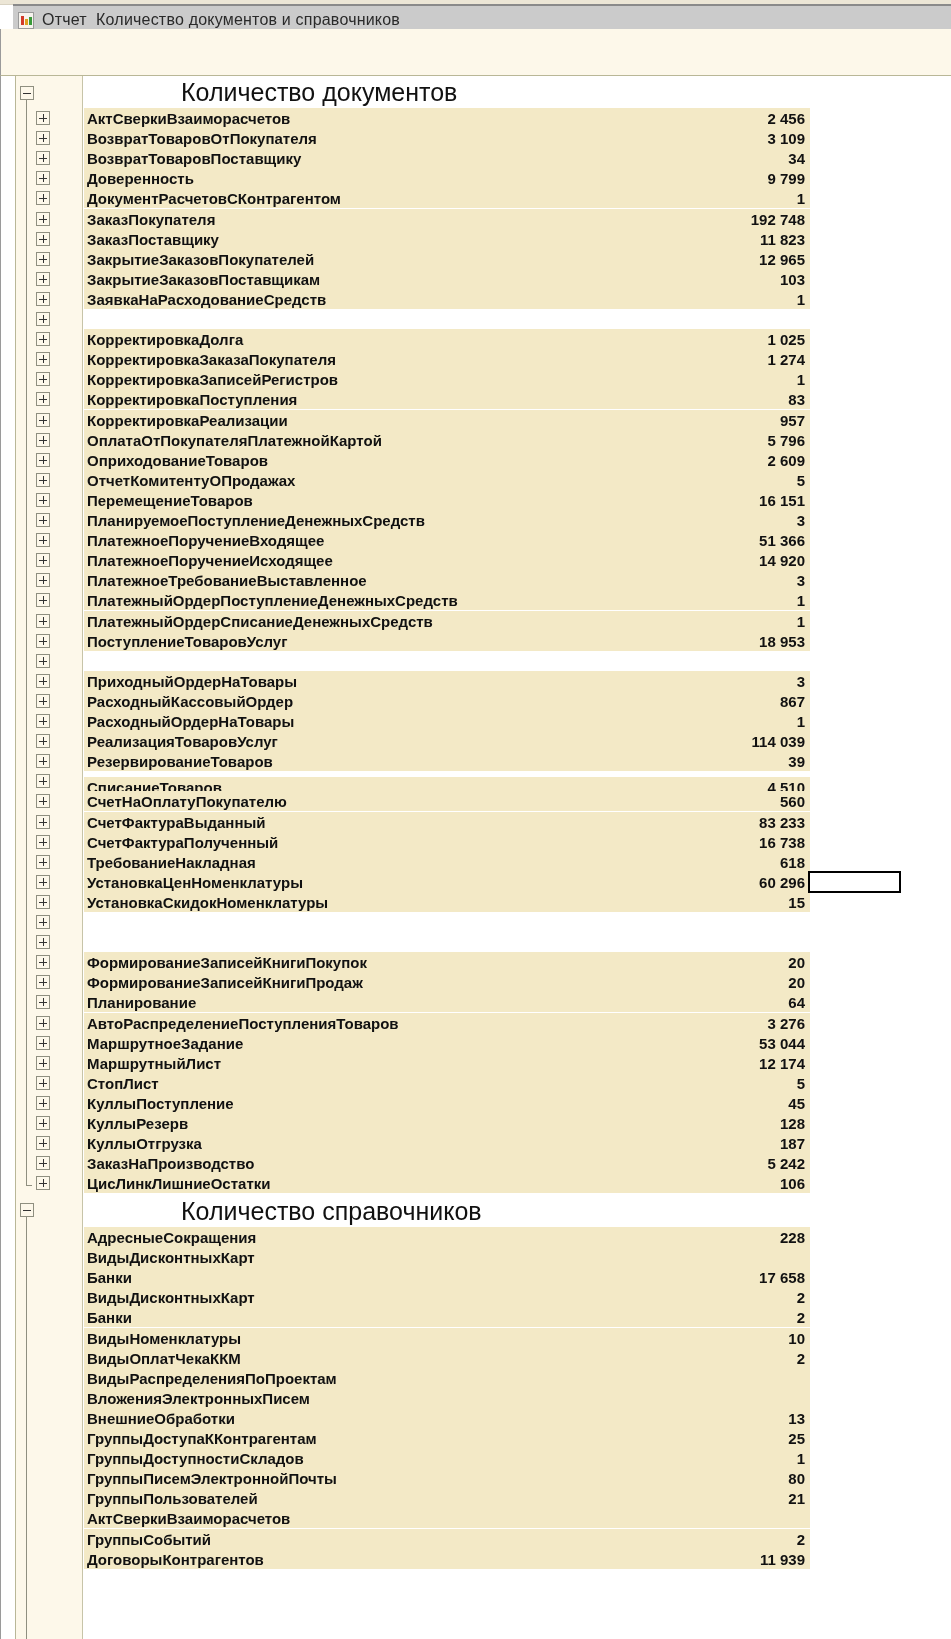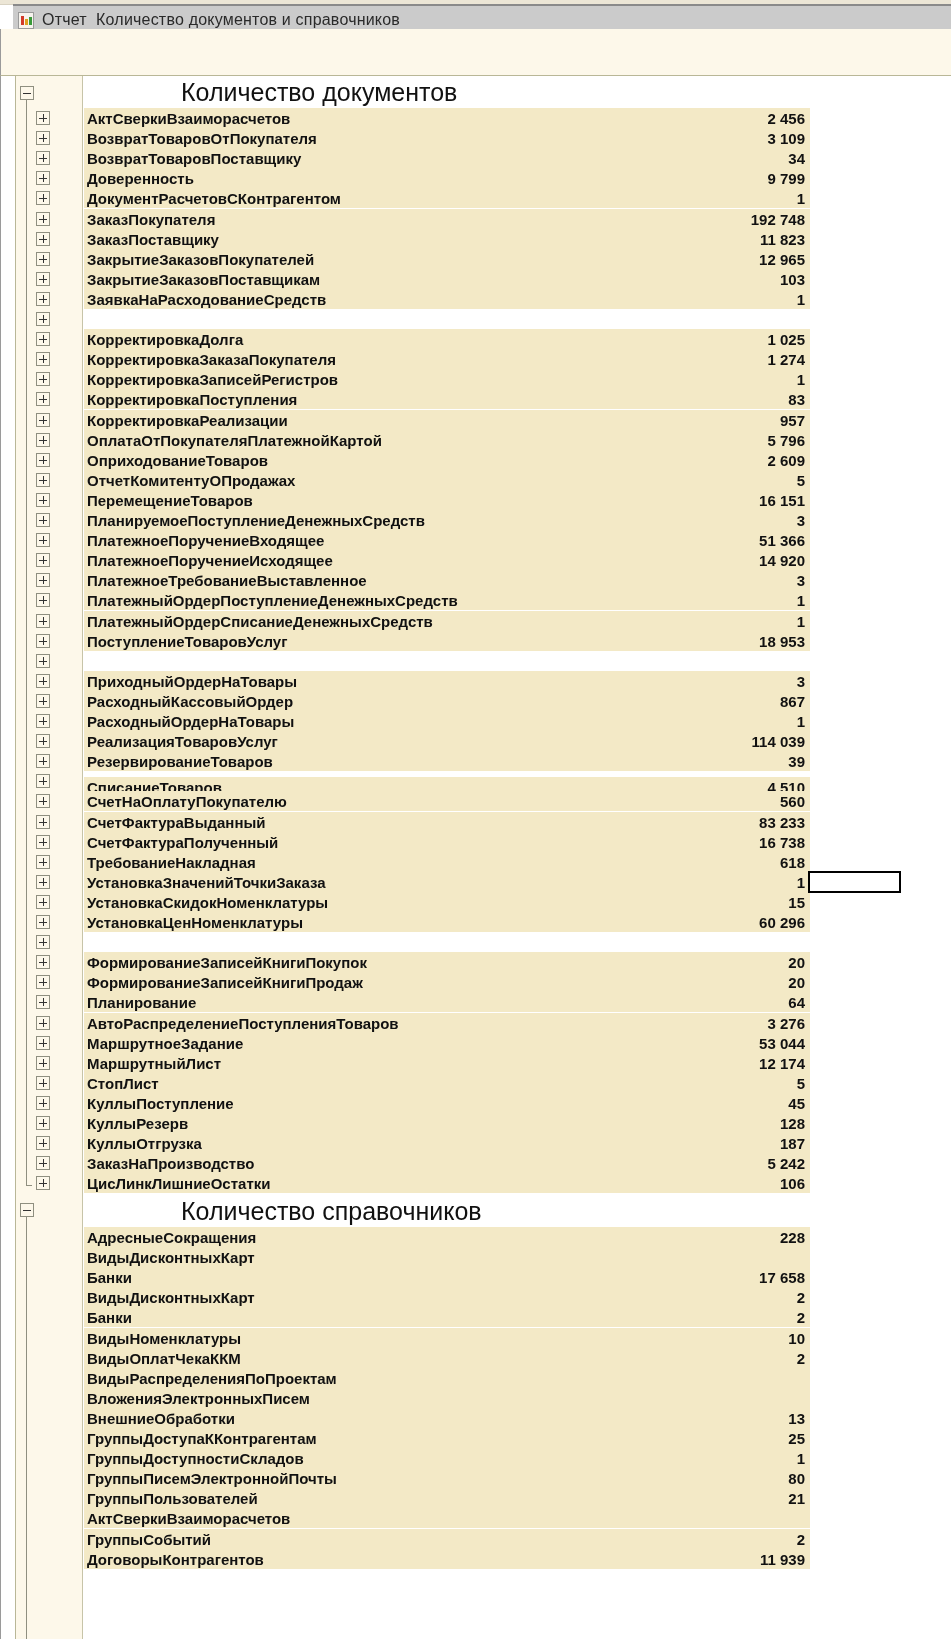--- a/index.html
+++ b/index.html
@@ -314,21 +314,21 @@
       <span class="val">618</span>
     </div>
     <div class="row" style="top: 796px;">
       <span class="name">УстановкаЗначенийТочкиЗаказа</span>
       <span class="val">1</span>
     </div>
     <div class="row" style="top: 816px;">
       <span class="name">УстановкаСкидокНоменклатуры</span>
       <span class="val">15</span>
     </div>
-    <div class="row" style="top: 836px; text-align: right;">
+    <div class="row" style="top: 796px; text-align: right;">
       <span class="name">УстановкаЦенНоменклатуры</span>
       <span class="val">60 296</span>
     </div>
     <div class="row" style="top: 904px; text-decoration: underline;">
       <span class="name">УстановкаЦенНоменклатурыКонтрагентов</span>
       <span class="val">34</span>
     </div>
     <div class="row" style="top: 876px;">
       <span class="name">ФормированиеЗаписейКнигиПокупок</span>
       <span class="val">20</span>

